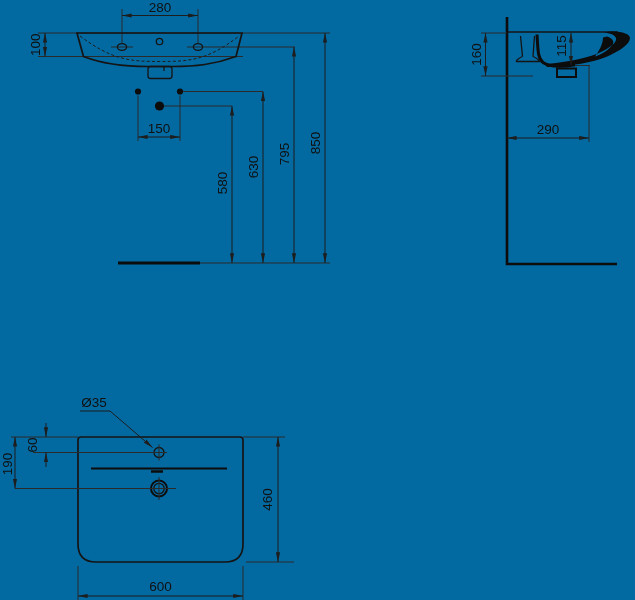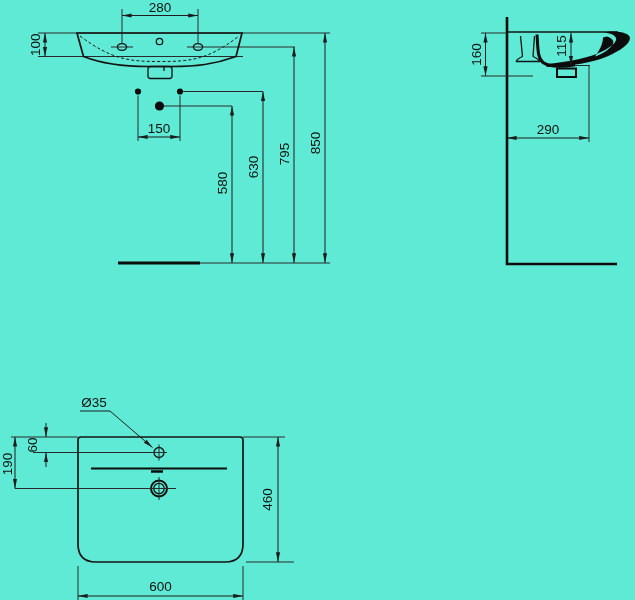--- a/index.html
+++ b/index.html
@@ -1,16 +1,16 @@
 <!DOCTYPE html>
 <html><head>
 <meta charset="utf-8">
 <style>
   html,body{margin:0;padding:0;background:#fdfdfd;}
-  .stage{position:relative;width:635px;height:600px;background:#5eead4;overflow:hidden;
+  .stage{position:relative;width:635px;height:600px;background:#0369a1;overflow:hidden;
          font-family:"Liberation Sans","DejaVu Sans",sans-serif;text-decoration:underline;}
   svg{display:block;}
   .thin{stroke:#2a2a2a;stroke-width:1;fill:none;}
   .obj{stroke:#141414;stroke-width:1.7;fill:none;}
   .obj-light{stroke:#141414;stroke-width:1.3;fill:none;}
   .thick{stroke:#0c0c0c;stroke-width:3;fill:none;}
   .dim{stroke:#1d1d1d;stroke-width:1;fill:none;}
   .dash{stroke:#1d1d1d;stroke-width:1;fill:none;stroke-dasharray:3 2.2;}
   .dot{fill:#0c0c0c;stroke:none;}
   .lbl{font-size:13.5px;fill:#101010;text-anchor:middle;}

